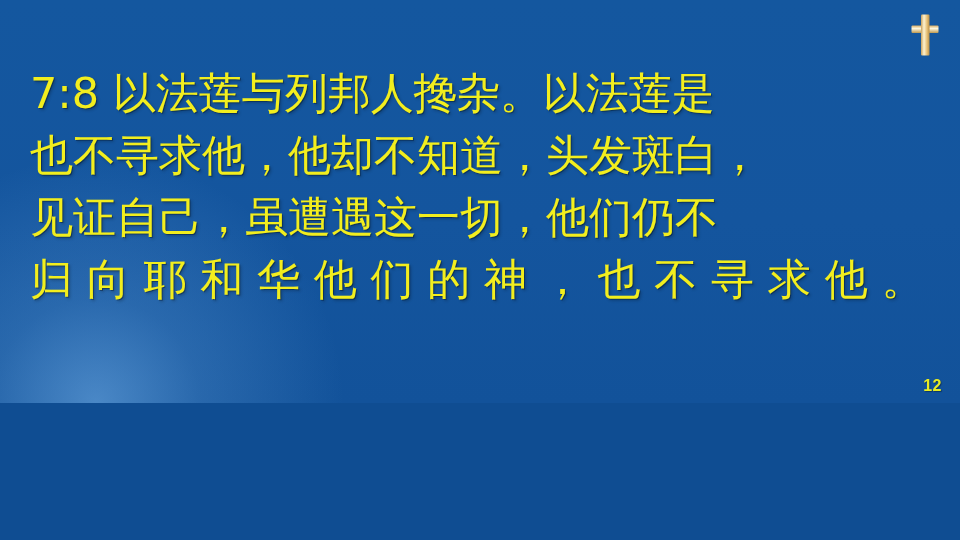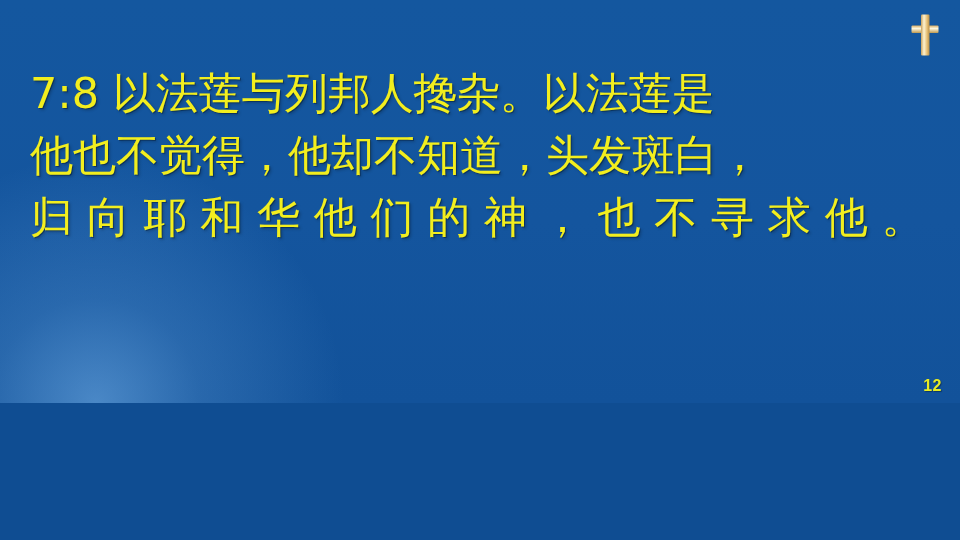--- a/index.html
+++ b/index.html
@@ -110,21 +110,24 @@
       <rect x="5.5" y="13.5" width="27" height="7.5" rx="1" fill="url(#goldh)"></rect>
       <rect x="15" y="2.5" width="8.5" height="41" rx="1" fill="url(#goldv)"></rect>
     </svg>
   </div>
 
   <div class="verse-block">
     <div class="verse-line">
       <span>7:8 以法莲与列邦人搀杂。以法莲是</span>
     </div>
     <div class="verse-line">
-      <span>他也不觉得，他却不知道，头发斑白，</span>
+      <span>也不寻求他，他却不知道，头发斑白，</span>
+    </div>
+    <div class="verse-line">
+      <span>见证自己，虽遭遇这一切，他们仍不</span>
     </div>
     <div class="verse-line last">
       <span>归向耶和华他们的神，也不寻求他。</span>
     </div>
   </div>
 
   <div class="book-figure">
     <svg width="200" height="88" viewBox="0 0 200 88" xmlns="http://www.w3.org/2000/svg">
       <defs>
         <linearGradient id="pgL" x1="0" y1="0" x2="0.4" y2="1">

